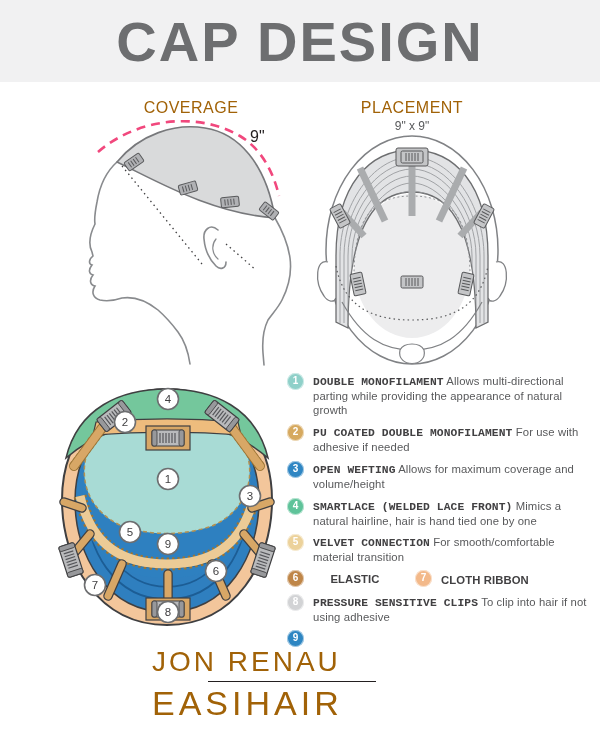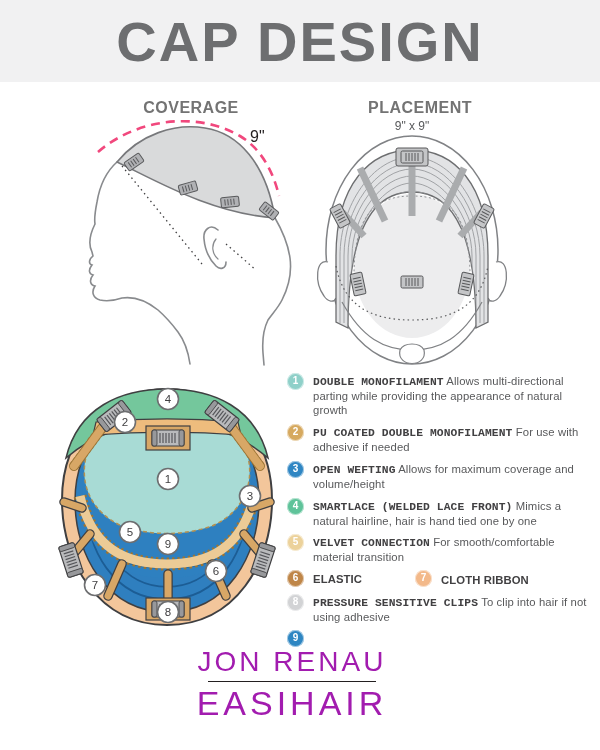--- a/index.html
+++ b/index.html
@@ -18,24 +18,24 @@
     background:#f1f1f2;
     display:flex; align-items:center; justify-content:center;
   }
   .header h1 {
     font-size:56px; font-weight:bold; color:#6d6e70; letter-spacing:2px;
   }
 
   
   .sec-label {
     position:absolute; text-align:center;
-    font-size:16px; font-weight:bold; color:#737373; letter-spacing:0.5px;
+    font-size:16px; font-weight:normal; color:#a16207; letter-spacing:0.5px;
   }
   #coverage-label { left:106px; top:99px; width:170px; }
-  #placement-label { left:330px; top:99px; width:180px; }
+  #placement-label { left:322px; top:99px; width:180px; }
 
   svg { position:absolute; overflow:visible; }
   #coverage-svg { left:60px; top:118px; }
   #placement-svg { left:312px; top:116px; }
   #cap-svg { left:50px; top:382px; }
 
   
   .legend {
     position:absolute; left:287px; top:374px; width:302px;
     font-size:11.3px; line-height:1.24; color:#58595b; letter-spacing:0.1px;
@@ -45,28 +45,28 @@
   .lcircle {
     flex:0 0 auto; width:17px; height:17px; border-radius:50%;
     display:flex; align-items:center; justify-content:center;
     color:#ffffff; font-size:10px; font-weight:bold;
     box-shadow: inset 0 0 0 1px rgba(255,255,255,.55);
     margin-right:9px; margin-top:-1px;
   }
   .ltext { flex:1 1 auto; }
   .ltitle { font-weight:bold; color:#414042;font-family:Liberation Mono, monospace; }
   .ldesc { color:#58595b; }
-  .dual .ltitle-fixed { font-weight:bold; color:#414042; width:84px; margin-top:1px; }
+  .dual .ltitle-fixed { font-weight:bold; color:#414042; width:84px; margin-top:1px;text-align:center; }
   .dual .lcircle.second { margin-left:18px; }
   .dual .ltitle-inline { font-weight:bold; color:#414042; margin-top:2px; }
 
   
   .logo {
-    position:absolute; left:152px; top:646px; width:280px; text-align:center;
-    color:#a21caf;
+    position:absolute; left:152px; top:646px; width:280px; text-align:left;
+    color:#a16207;
   }
   .logo .l1 { font-size:28px; letter-spacing:3px; font-weight:normal; }
   .logo .divider { width:168px; border-top:1.5px solid #231f20; margin:3px auto 2px auto; }
   .logo .l2 { font-size:34px; letter-spacing:4px; font-weight:normal; }
 
   text { font-family:"Liberation Sans", sans-serif; }
   .callout-circle { fill:#ffffff; stroke:#6d6e70; stroke-width:1.6; }
   .callout-num { font-size:11.5px; fill:#414042; text-anchor:middle; }
 </style>
 </head>

